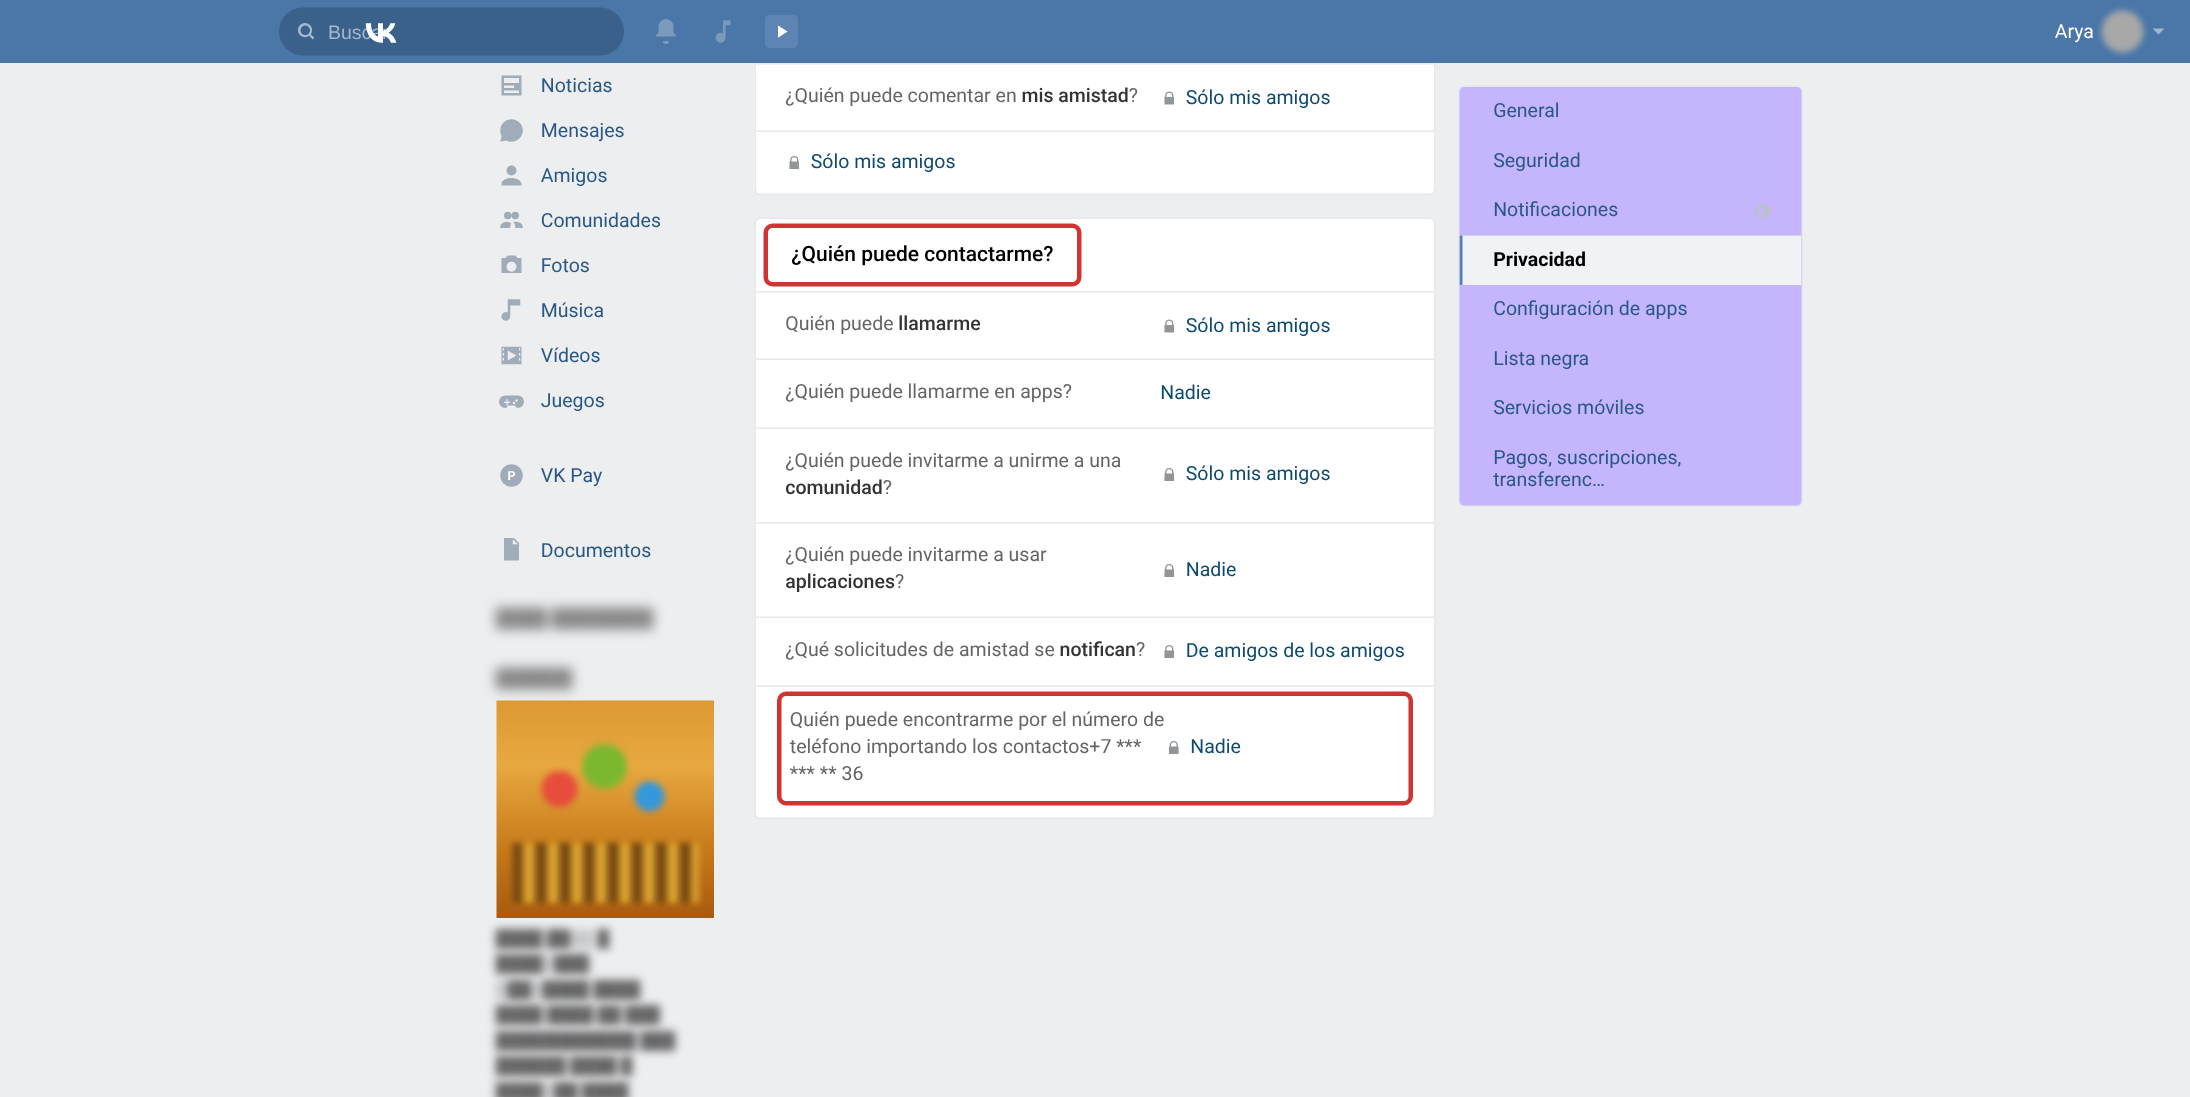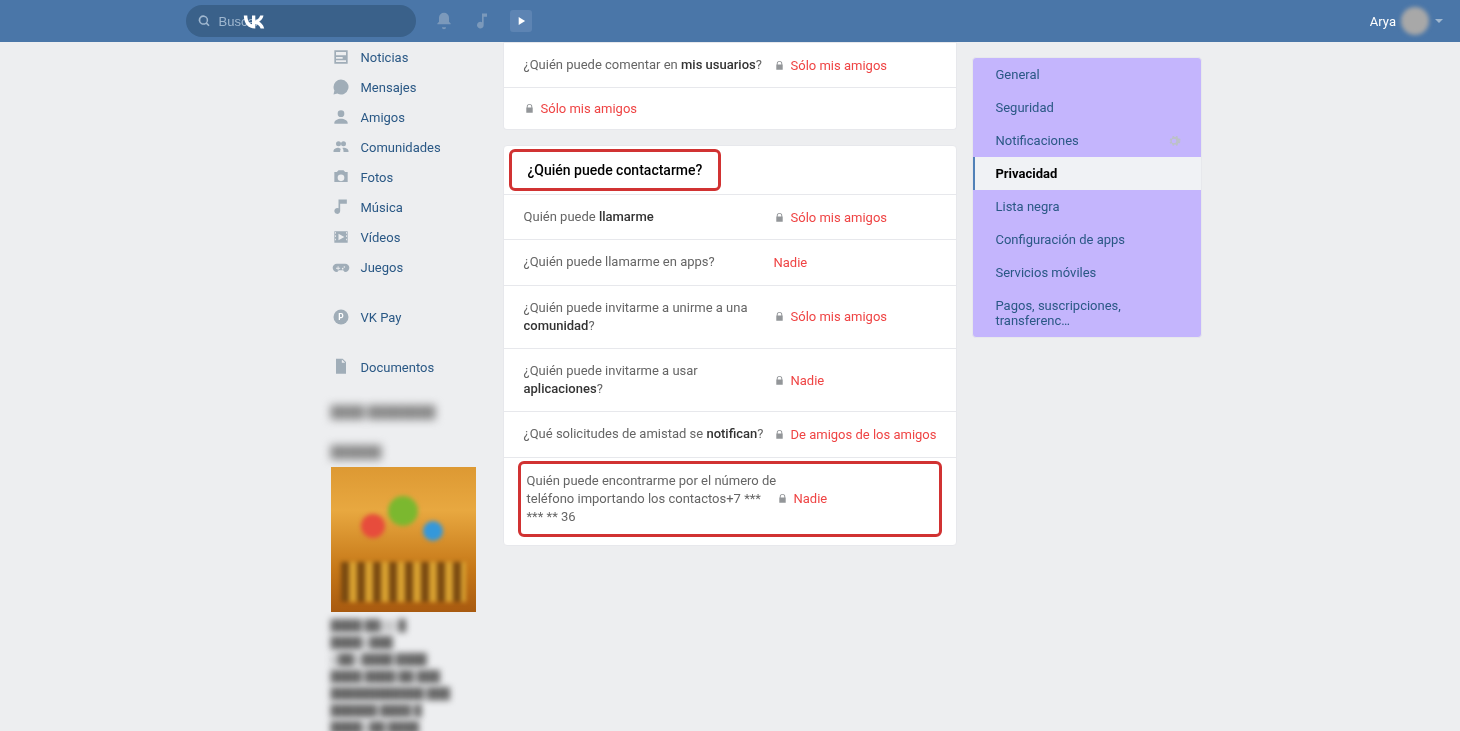--- a/index.html
+++ b/index.html
@@ -31,21 +31,21 @@
     .sidebar-game-img::after{ content:""; position:absolute; bottom:10px; left:10px; right:10px; height:40px; background: repeating-linear-gradient(90deg, #7a4a10 0 8px, #d8a030 8px 16px); filter: blur(2px);}
     .sidebar-blur-text { filter: blur(3px); padding: 2px 8px; font-size: 11px; color: #666; }
     
     .main { flex: 1; padding-top: 0; }
     .panel { background: #fff; border: 1px solid #e7e8ec; border-radius: 4px; margin-bottom: 15px; }
     .panel-header { padding: 13px 20px; font-size: 14px; font-weight: 500; color: #000; text-align: center; }
     .setting-row { display: flex; align-items: center; padding: 13px 20px; border-top: 1px solid #e7e8ec; }
     .setting-row:first-child { border-top: none; }
     .setting-label { flex: 0 0 250px; color: #656565; font-size: 13px; line-height: 1.4; }
     .setting-label b { color: #333; font-weight: 500; }
-    .setting-value { color: #ef4444; font-size: 13px; display: flex; align-items: center; gap: 6px; cursor: pointer; }
+    .setting-value { color: #0c4a6e; font-size: 13px; display: flex; align-items: center; gap: 6px; cursor: pointer; }
     .lock-icon { width: 11px; height: 11px; fill: #939699; }
     
     .highlight-red { border: 3px solid #d13232; border-radius: 6px; }
     .header-highlight { display: inline-block; padding: 10px 16px; margin: 3px 0 3px 5px; }
     .row-highlight { margin: 3px 14px 8px 14px; padding: 8px 6px; }
     .row-highlight .setting-row { border: none; padding: 0; }
     
     .settings-nav { width: 230px; flex-shrink: 0; }
     .nav-panel { background: #c4b5fd; border: 1px solid #e7e8ec; border-radius: 4px; overflow: hidden; margin-top: 15px; }
     .nav-item { padding: 9px 20px; color: #2a5885; font-size: 13px; cursor: pointer; display: flex; align-items: center; justify-content: space-between; border-left: 2px solid transparent; }
@@ -165,21 +165,21 @@
       <div class="sidebar-blur-text">████ ████ ██ ███</div>
       <div class="sidebar-blur-text">████████████ ███</div>
       <div class="sidebar-blur-text">██████ ████ █</div>
       <div class="sidebar-blur-text">████▒██ ████</div>
     </div>
   </div>
 
   <div class="main">
     <div class="panel" style="border-top:none; border-top-left-radius:0; border-top-right-radius:0;">
       <div class="setting-row" style="border-top:1px solid #e7e8ec;">
-        <div class="setting-label"><span>¿Quién puede comentar en </span><b>mis usuarios</b><span>?</span></div>
+        <div class="setting-label"><span>¿Quién puede comentar en </span><b>mis amistad</b><span>?</span></div>
         <div class="setting-value">
           <svg class="lock-icon" viewBox="0 0 24 24">
                 <path d="M6 10V8a6 6 0 0112 0v2h1v11H5V10h1zm2 0h8V8a4 4 0 00-8 0v2z"></path>
               </svg>
           <span>Sólo mis amigos</span>
         </div>
       </div>
       <div class="setting-row">
         <div class="setting-value">
           <svg class="lock-icon" viewBox="0 0 24 24">
@@ -263,24 +263,24 @@
       <div class="nav-item">
         <span>Notificaciones</span>
         <svg class="gear-icon" viewBox="0 0 24 24">
               <path d="M12 8a4 4 0 100 8 4 4 0 000-8zm9 4l2 1-1 3-2-.5a8 8 0 01-1.7 1.7l.5 2-3 1-1-2h-2l-1 2-3-1 .5-2A8 8 0 017.6 16l-2 .5-1-3 2-1v-1l-2-1 1-3 2 .5A8 8 0 019.3 6.3l-.5-2 3-1 1 2h2l1-2 3 1-.5 2A8 8 0 0120.4 8l2-.5 1 3-2 1v1z"></path>
             </svg>
       </div>
       <div class="nav-item active">
             <span>Privacidad</span>
           </div>
       <div class="nav-item">
+            <span>Configuración de apps</span>
+          </div>
+      <div class="nav-item">
             <span>Lista negra</span>
-          </div>
-      <div class="nav-item">
-            <span>Configuración de apps</span>
           </div>
       <div class="nav-item">
             <span>Servicios móviles</span>
           </div>
       <div class="nav-item">
             <span>Pagos, suscripciones, transferenc…</span>
           </div>
     </div>
   </div>
 </div>

